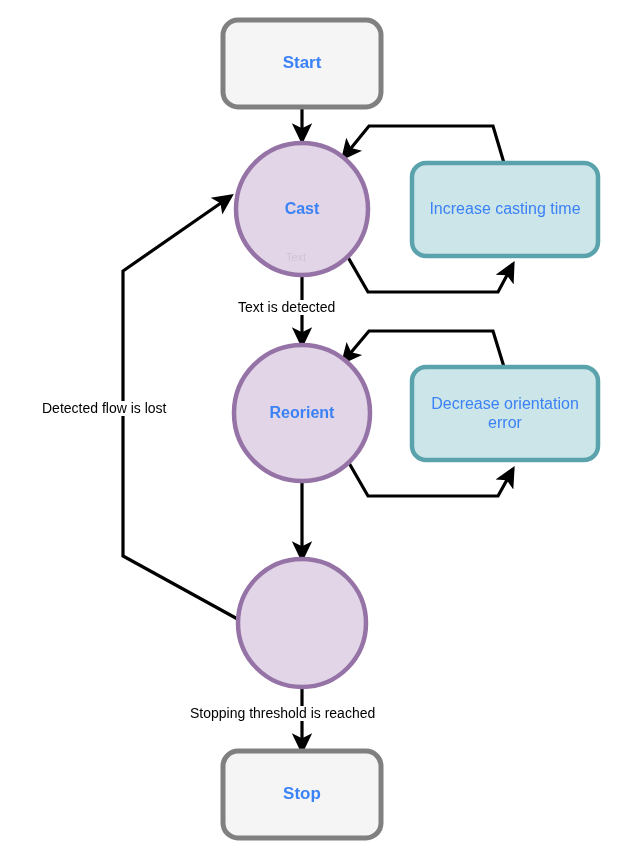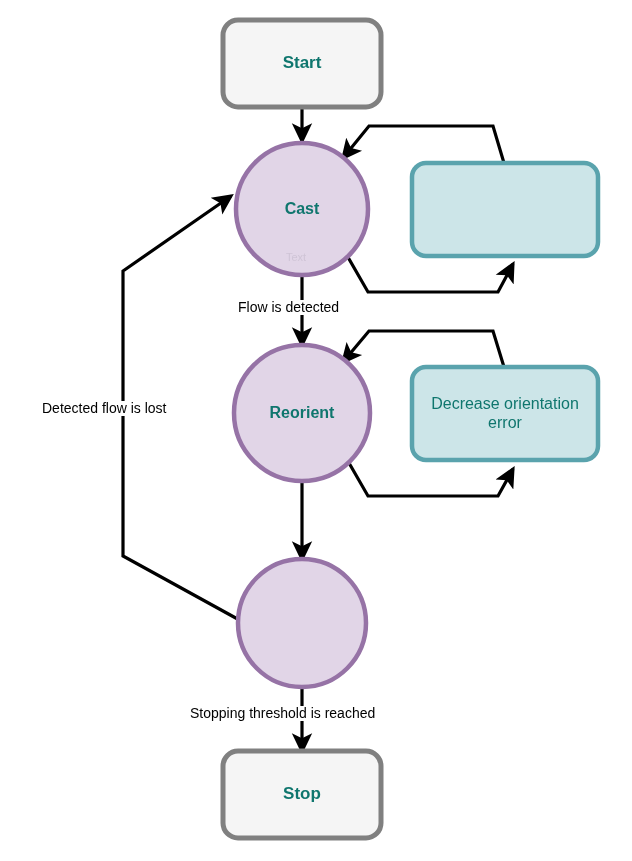--- a/index.html
+++ b/index.html
@@ -24,21 +24,21 @@
     width: 632px;
     height: 861px;
   }
   .node-label {
     position: absolute;
     display: flex;
     align-items: center;
     justify-content: center;
     text-align: center;
     pointer-events: none;
-    color: #0f766e;
+    color: #3b82f6;
     line-height: 1.18;
   }
   .terminal-label {
     font-size: 17px;
     font-weight: bold;
   }
   .state-label {
     font-size: 16px;
     font-weight: bold;
   }
@@ -109,28 +109,29 @@
 
     <rect x="223" y="751" width="158" height="87" rx="15" ry="15" fill="#f5f5f5" stroke="#808080" stroke-width="5"></rect>
   </svg>
 
   <div class="node-label terminal-label" style="left:223px; top:20px; width:158px; height:87px;">Start</div>
 
   <div class="node-label state-label" style="left:236px; top:143px; width:132px; height:132px;">Cast</div>
 
   <div class="watermark-label" style="left:286px; top:251px;">Text</div>
 
+  <div class="node-label action-label" style="left:420px; top:163px; width:170px; height:93px;">Increase casting time</div>
 
   <div class="node-label state-label" style="left:234px; top:345px; width:136px; height:136px;">Reorient</div>
 
   <div class="node-label action-label" style="left:418px; top:367px; width:174px; height:93px;">Decrease orientation error</div>
 
 
   <div class="node-label terminal-label" style="left:223px; top:751px; width:158px; height:87px;">Stop</div>
 
-  <div class="edge-label" style="left:236px; top:300px;">Flow is detected</div>
+  <div class="edge-label" style="left:236px; top:300px;">Text is detected</div>
 
   <div class="edge-label" style="left:40px; top:401px;">Detected flow is lost</div>
 
 
   <div class="edge-label" style="left:180px; top:706px;margin-left:8px;">Stopping threshold is reached</div>
 
 </div>
 
 </body></html>

